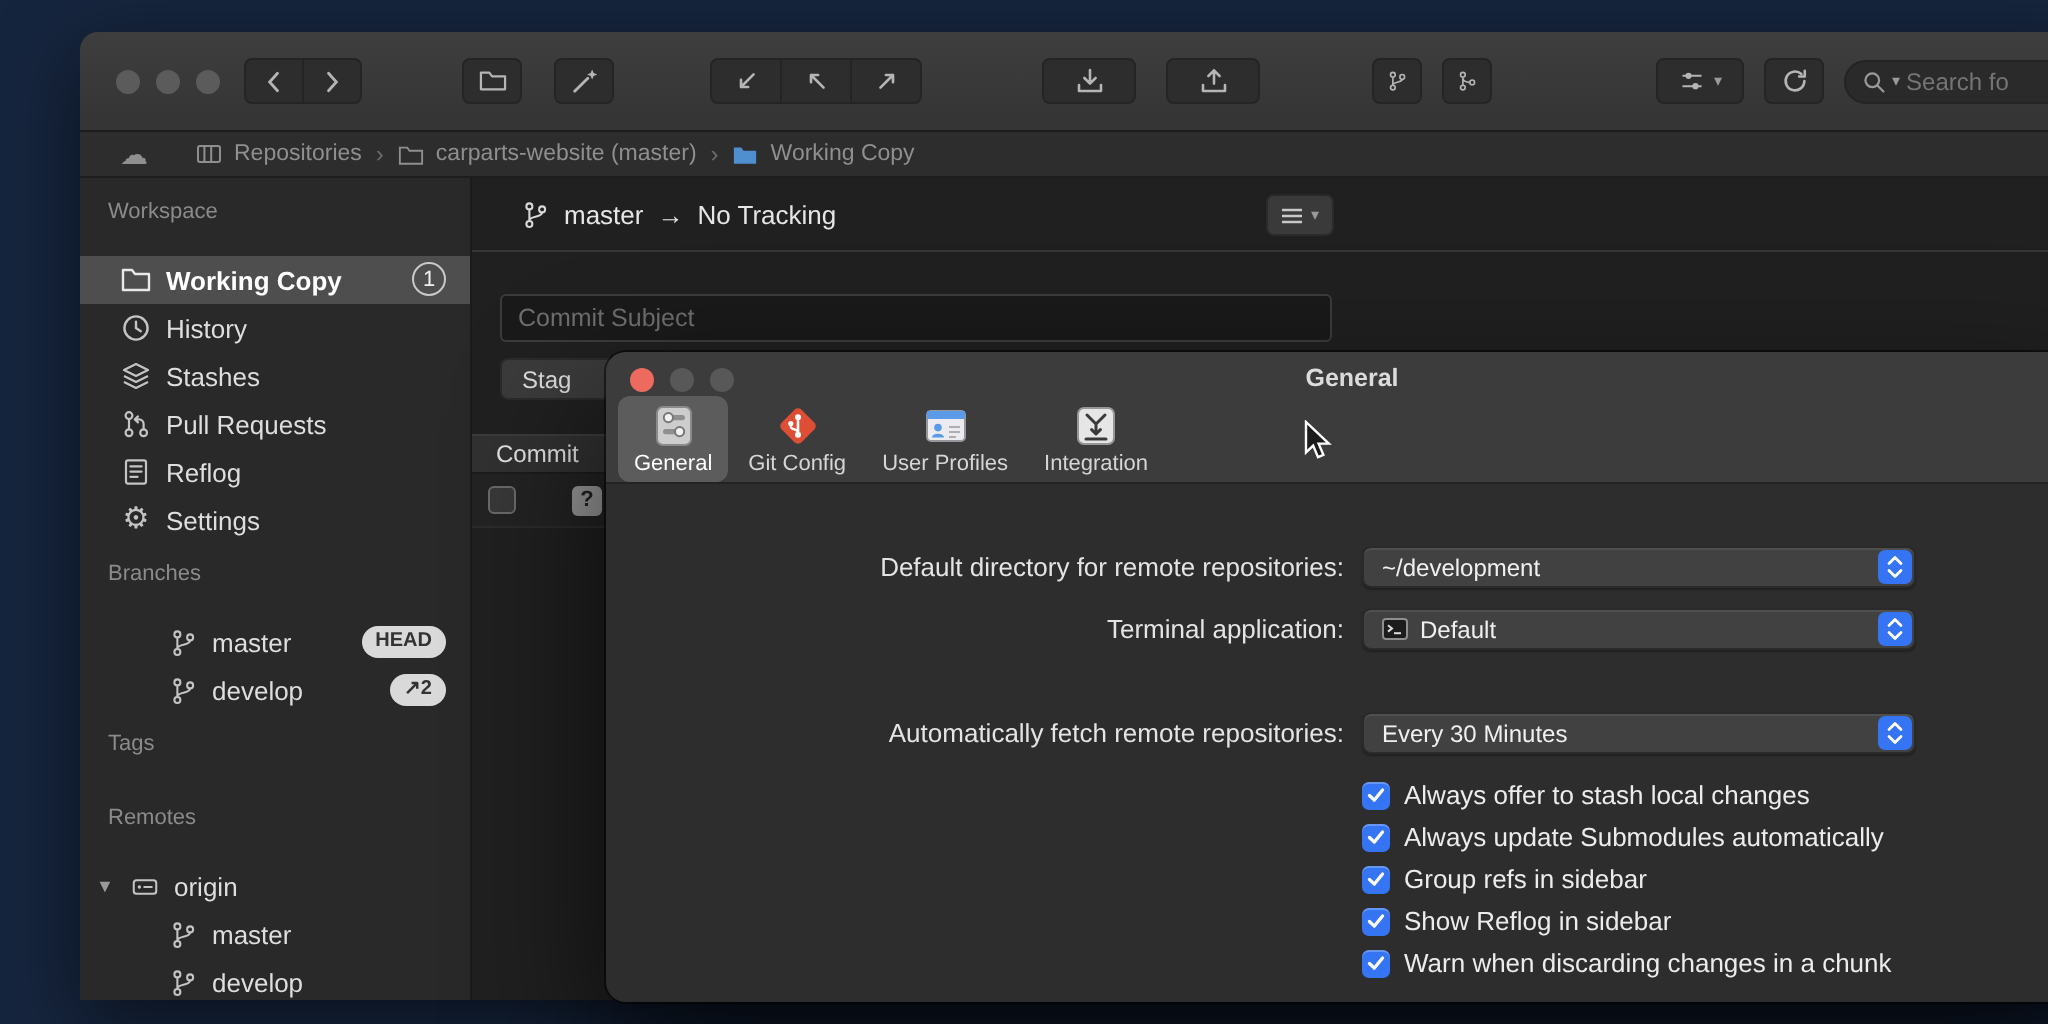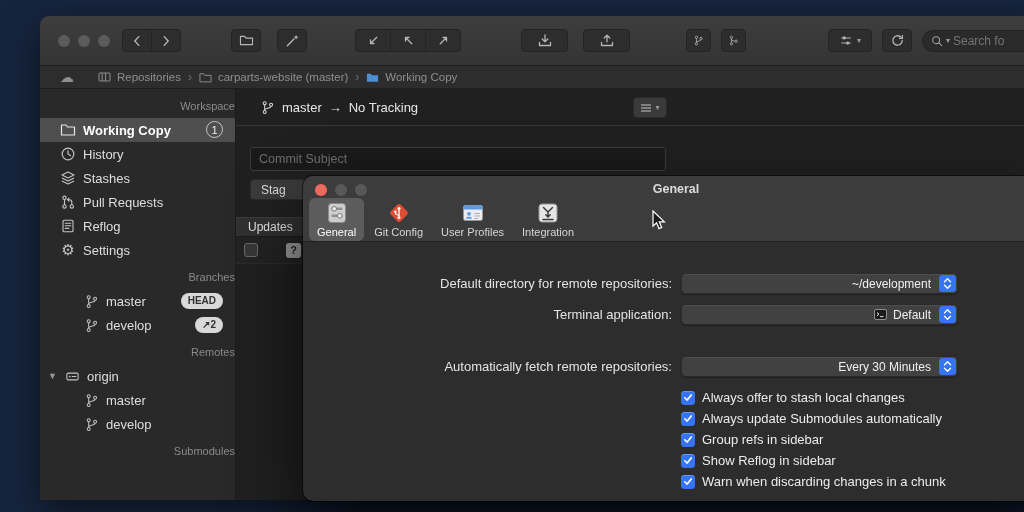--- a/index.html
+++ b/index.html
@@ -33,21 +33,21 @@
   .crumbs { flex:0 0 23px; background:#2d2d2d; border-bottom:1px solid #1d1d1d;
             display:flex; align-items:center; gap:6px; padding-left:20px;
             color:#8f8f8f; font-size:11.5px; }
   .crumb-sep { color:#6e6e6e; font-size:12px; margin:0 1px; }
 
   .body { flex:1; display:flex; min-height:0; }
 
   
   .sidebar { flex:0 0 196px; background:#292929; border-right:1px solid #1b1b1b;
              font-size:13px; overflow:hidden; padding-top:2px; }
-  .sec-label { color:#8b8b8b; font-size:11px; padding:9px 0 6px 14px;text-align:right; }
+  .sec-label { color:#8b8b8b; font-size:11px; padding:9px 0 16px 14px; }
   .srow { position:relative; height:24px; display:flex; align-items:center; gap:7px;
           color:#dedede; padding-left:20px; }
   .srow.sel { background:#4e4e4e; color:#fff; font-weight:bold; }
   .srow.indent1 { padding-left:44px; }
   .srow.rootrow { padding-left:8px; }
   .tri { color:#9a9a9a; font-size:9px; width:10px; }
   .badge-num { position:absolute; right:12px; top:3px; width:17px; height:17px;
                border:1px solid #c9c9c9; border-radius:50%; font-size:11px; color:#eee;
                display:flex; align-items:center; justify-content:center; font-weight:normal; }
   .badge-pill { position:absolute; right:12px; top:4px; background:#d9d9d9; color:#333;
@@ -96,21 +96,21 @@
          padding:3px 8px; border-radius:6px; color:#d6d6d6; font-size:11px; }
   .tab.sel { background:rgba(255,255,255,.17); color:#fff; }
 
   .dlg-body { padding-top:31px; font-size:13px; color:#e2e2e2; }
   .frow { display:flex; align-items:center; height:21px; margin-bottom:10px; }
   .frow.gap { margin-top:31px; }
   .flabel { width:378px; text-align:right; padding-right:9px; color:#e4e4e4; }
   .popup { position:relative; width:277px; height:21px; background:#414141;
            border:1px solid #2a2a2a; border-radius:4.5px; display:flex; align-items:center;
            gap:6px; padding:0 26px 0 9px; color:#f0f0f0; font-size:12px;
-           box-shadow:inset 0 1px 0 rgba(255,255,255,.08), 0 1px 1px rgba(0,0,0,.3);justify-content:flex-end; }
+           box-shadow:inset 0 1px 0 rgba(255,255,255,.08), 0 1px 1px rgba(0,0,0,.3); }
   .stepper { position:absolute; right:1px; top:1px; width:17px; height:17px;
              background:#3574f2; border-radius:3.5px; display:flex; align-items:center;
              justify-content:center; }
   .checks { margin-left:378px; margin-top:9px; }
   .crow { display:flex; align-items:center; gap:7px; height:21px; color:#ececec; }
   .cbox { flex:0 0 14px; width:14px; height:14px; border-radius:3.5px; background:#3574f2;
           display:flex; align-items:center; justify-content:center;
           box-shadow:inset 0 1px 0 rgba(255,255,255,.25); }
 
   .cursor { position:absolute; left:652px; top:210px; z-index:9; }
@@ -304,20 +304,21 @@
           <svg width="15" height="15" viewBox="0 0 16 16">
               <circle cx="5" cy="3.4" r="1.6" stroke="#c4c4c4" fill="none" stroke-width="1.1"></circle>
               <circle cx="5" cy="12.8" r="1.6" stroke="#c4c4c4" fill="none" stroke-width="1.1"></circle>
               <circle cx="11.8" cy="5" r="1.6" stroke="#c4c4c4" fill="none" stroke-width="1.1"></circle>
               <path d="M5 5.1 V11.1 M11.8 6.7 C11.8 9.4 5 8.4 5 10.8" stroke="#c4c4c4" stroke-width="1.1" fill="none"></path>
             </svg>
           <span>develop</span>
           <span class="badge-pill">↗2</span>
         </div>
 
+        <div class="sec-label">Tags</div>
         <div class="sec-label">Remotes</div>
 
         <div class="srow rootrow">
           <span class="tri">▼</span>
           <svg width="15" height="15" viewBox="0 0 16 16">
               <rect x="2" y="4.4" width="12" height="7.2" rx="1.5" stroke="#c4c4c4" stroke-width="1.1" fill="none"></rect>
               <circle cx="5" cy="8" r="0.9" fill="#c4c4c4"></circle>
               <path d="M7.6 8 h4" stroke="#c4c4c4" stroke-width="1.1" stroke-linecap="round"></path>
             </svg>
           <span>origin</span>
@@ -361,21 +362,21 @@
               </svg>
             <span class="chev">▾</span>
           </span>
         </div>
 
         <input class="commit-input" placeholder="Commit Subject" style="">
 
         <button class="stage-btn">Stag</button>
 
         <div class="status-head">
-          <span>Updates</span>
+          <span>Commit</span>
         </div>
         <div class="file-row">
           <span class="cbx-empty"></span>
           <span class="q-badge">?</span>
         </div>
       </div>
     </div>
   </div>
 
   <div class="dialog">

